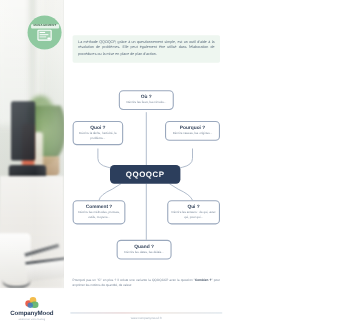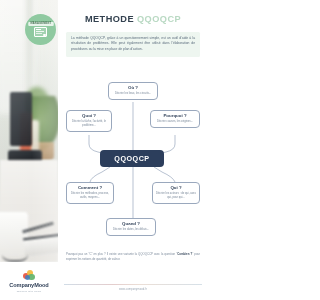--- a/index.html
+++ b/index.html
@@ -241,23 +241,20 @@
       <div class="bi-frame"></div>
       <div class="bi-bar"></div>
       <div class="bi-bar2"></div>
       <div class="bi-bar3"></div>
       <div class="bi-dot"></div>
     </div>
   </div>
 
   <div class="content">
 
-    <div class="title">
-      <span>METHODE</span><span>&nbsp;</span><span class="accent">QQOQCP</span>
-    </div>
 
     <div class="intro">
       <p>La méthode QQOQCP, grâce à un questionnement simple, est un outil d'aide à la résolution de problèmes. Elle peut également être utilisé dans l'élaboration de procédures ou la mise en place de plan d'action.</p>
     </div>
 
     <div class="diagram">
 
       <svg class="lines" viewBox="0 0 150 170">
         <g fill="none" stroke="#9aa8bd" stroke-width="0.7">
 

